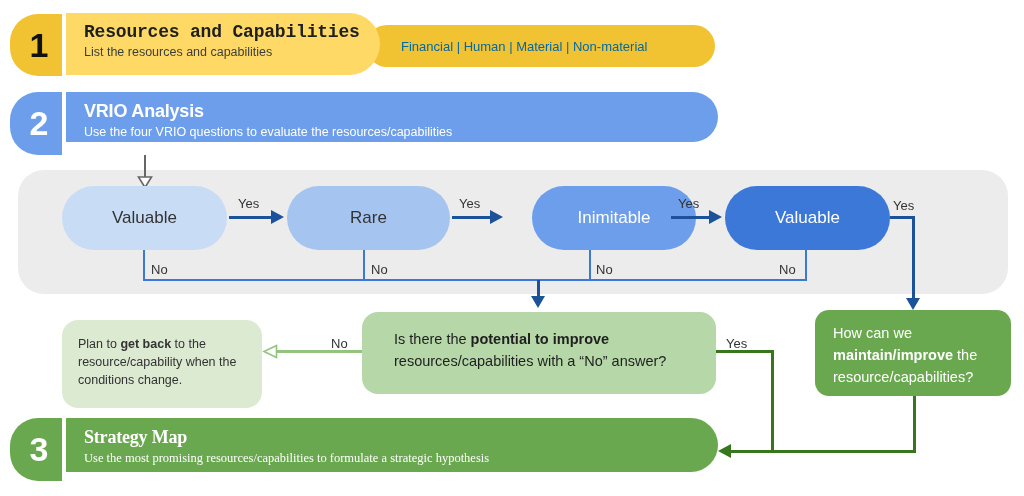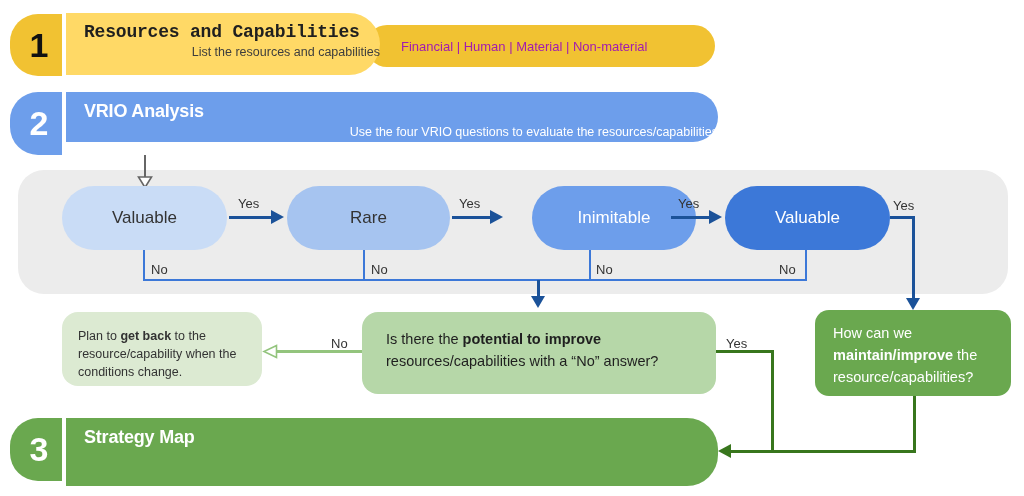--- a/index.html
+++ b/index.html
@@ -5,27 +5,27 @@
   html,body{margin:0;padding:0;background:#fff;}
   #canvas{position:relative;width:1024px;height:496px;background:#fff;overflow:hidden;
           font-family:"Liberation Sans","DejaVu Sans",sans-serif;}
   .abs{position:absolute;}
 
   
   .badge{width:52px;display:flex;align-items:center;justify-content:center;
          border-radius:28px 0 0 28px;font-weight:bold;font-size:34px;padding-left:6px;box-sizing:border-box;}
   .stepbox{box-sizing:border-box;padding:9px 0 0 18px;border-radius:0 31px 31px 0;}
   .stepbox .t{font-size:18px;font-weight:bold;letter-spacing:-0.2px;}
-  .stepbox .s{font-size:12.5px;margin-top:3px;text-align:right;}
+  .stepbox .s{font-size:12.5px;margin-top:3px;}
   .row1 .t{color:#1f1f1f;font-family:Liberation Mono, monospace;} .row1 .s{color:#3d3d3d;}
   .rowlight{color:#fff;}
   #s1badge{background:var(--yellow-badge);color:#111;}
   #s1box{background:var(--yellow-light);}
   #s1tag{background:var(--yellow-badge);border-radius:21px;display:flex;align-items:center;
-         padding-left:35px;box-sizing:border-box;font-size:13px;color:#a21caf;}
+         padding-left:35px;box-sizing:border-box;font-size:13px;color:#0369a1;}
   #s2badge,#s2box{background:var(--blue);}
   #s3badge,#s3box{background:var(--green);}
   #s2badge,#s3badge{color:#fff;}
 
   
   #panel{background:var(--gray-panel);border-radius:26px;}
   .pill{top:186px;height:64px;border-radius:32px;display:flex;align-items:center;justify-content:center;
         font-size:17px;}
   .dk{color:#333;text-align:center;} .wh{color:#fff;}
 
@@ -40,21 +40,21 @@
   .tri-right{width:0;height:0;border-top:7px solid transparent;border-bottom:7px solid transparent;
              border-left:13px solid var(--line-blue-dark);}
   .tri-down-blue{width:0;height:0;border-left:7px solid transparent;border-right:7px solid transparent;
              border-top:12px solid var(--line-blue-dark);}
   .tri-left-green{width:0;height:0;border-top:7px solid transparent;border-bottom:7px solid transparent;
              border-right:13px solid var(--line-green-dark);}
 
   
   .note{box-sizing:border-box;border-radius:16px;}
   #planbox{background:var(--green-light);padding:15px 16px;font-size:12.5px;line-height:1.45;color:#333;}
-  #qbox{background:var(--green-mid);padding:16px 24px;font-size:14.5px;line-height:1.55;color:#1f1f1f;}
+  #qbox{background:var(--green-mid);padding:16px 32px;font-size:14.5px;line-height:1.55;color:#1f1f1f;}
   #mbox{background:var(--green);padding:13px 18px;font-size:14.5px;line-height:1.5;color:#fff;border-radius:14px;}
   b{font-weight:bold;}
 </style>
 </head>
 <body>
 
 <div id="canvas">
 
   <div class="abs badge" id="s1badge" style="left:10px;top:14px;height:62px;">
     <span>1</span>
@@ -119,21 +119,21 @@
   <div class="abs hline" style="left:143px;top:279px;width:664px;"></div>
 
   <div class="abs lbl" style="left:151px;top:262px;">No</div>
   <div class="abs lbl" style="left:371px;top:262px;">No</div>
   <div class="abs lbl" style="left:596px;top:262px;">No</div>
   <div class="abs lbl" style="left:779px;top:262px;">No</div>
 
   <div class="abs bluev" style="left:537px;top:280px;height:18px;"></div>
   <div class="abs tri-down-blue" style="left:531px;top:296px;"></div>
 
-  <div class="abs note" id="planbox" style="left:62px;top:312px;width:200px;height:74px;">
+  <div class="abs note" id="planbox" style="left:62px;top:320px;width:200px;height:88px;">
     <span>Plan to </span><b>get back</b><span> to the resource/capability when the conditions change.</span>
   </div>
 
   <div class="abs note" id="qbox" style="left:362px;top:312px;width:354px;height:82px;">
     <span>Is there the </span><b>potential to improve</b><br>
     <span>resources/capabilities with a “No” answer?</span>
   </div>
 
   <div class="abs note" id="mbox" style="left:815px;top:310px;width:196px;height:86px;">
     <span>How can we </span><b>maintain/improve</b><span> the resource/capabilities?</span>
@@ -149,17 +149,18 @@
   <div class="abs greenline" style="left:771px;top:350px;width:3px;height:101px;"></div>
   <div class="abs lbl" style="left:726px;top:336px;">Yes</div>
 
   <div class="abs greenline" style="left:913px;top:396px;width:3px;height:56px;"></div>
   <div class="abs greenline" style="left:730px;top:450px;width:186px;height:3px;"></div>
   <div class="abs tri-left-green" style="left:718px;top:444px;"></div>
 
   <div class="abs badge" id="s3badge" style="left:10px;top:418px;height:63px;">
     <span>3</span>
   </div>
-  <div class="abs stepbox rowlight" id="s3box" style="left:66px;top:418px;width:652px;height:68px;">
+  <div class="abs stepbox rowlight" id="s3box" style="left:66px;top:418px;width:652px;height:54px;font-family:Liberation Serif, serif;">
     <div class="t">Strategy Map</div>
+    <div class="s">Use the most promising resources/capabilities to formulate a strategic hypothesis</div>
   </div>
 
 </div>
 
 </body></html>

